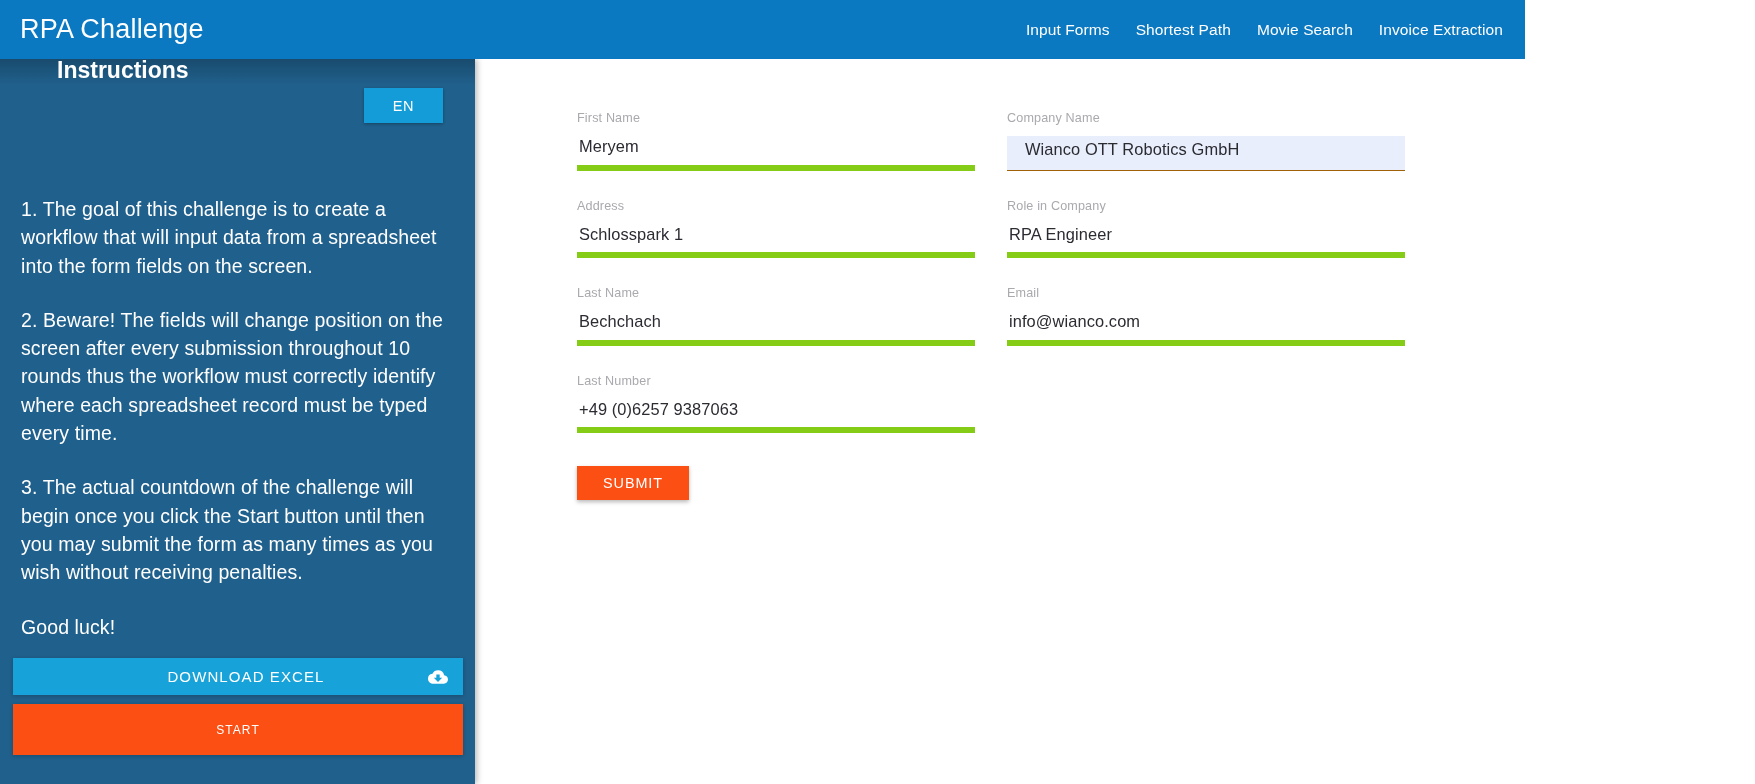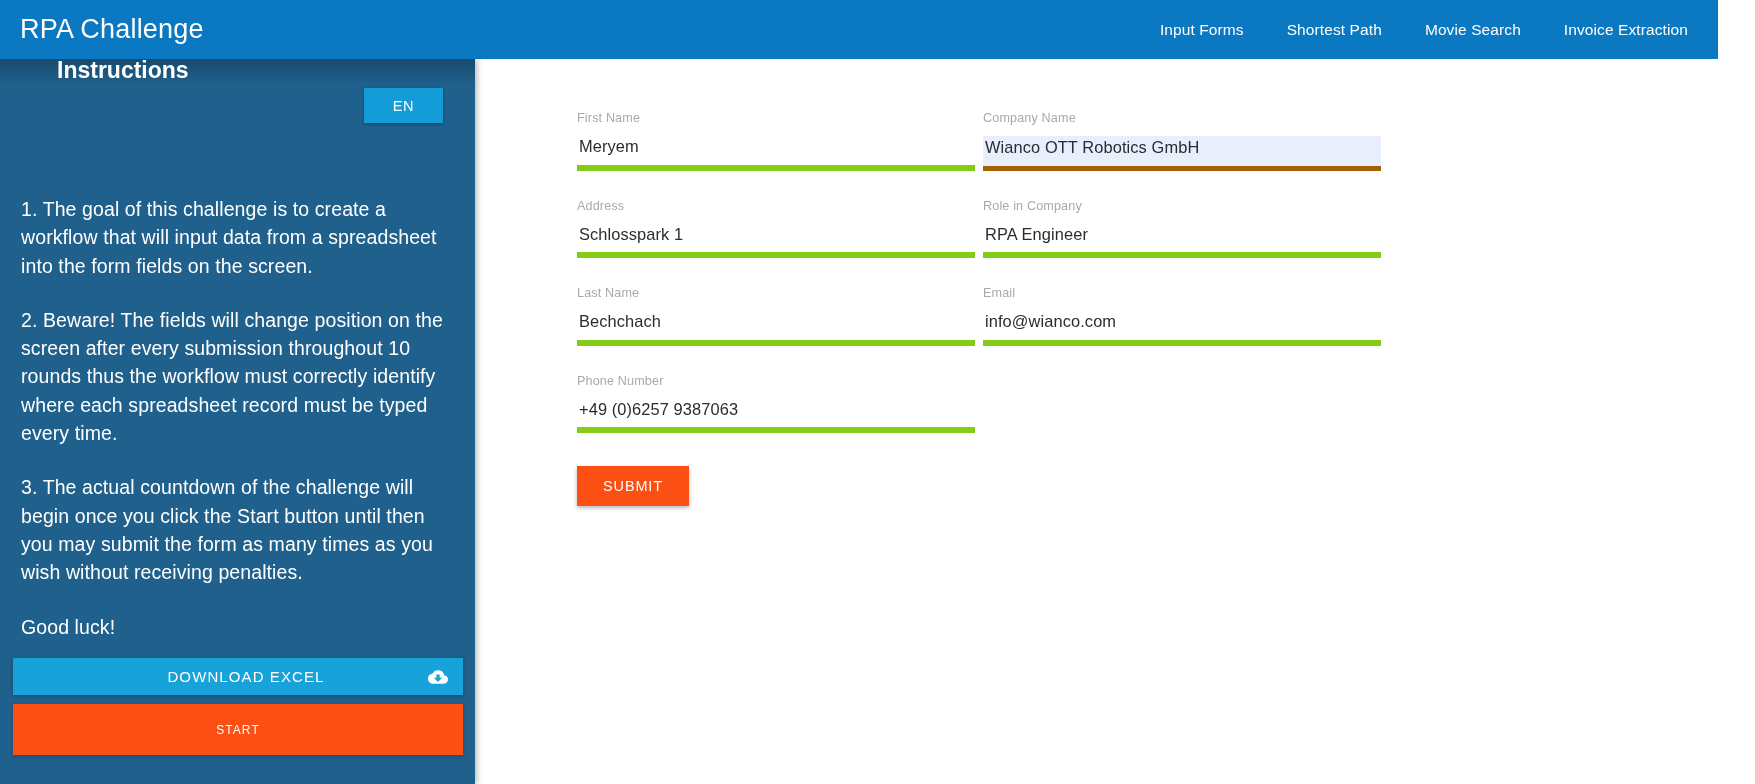--- a/index.html
+++ b/index.html
@@ -17,42 +17,42 @@
     position: relative;
     width: 1755px;
     height: 784px;
     background: #ffffff;
   }
 
   
   .navbar {
     position: absolute;
     top: 0; left: 0;
-    width: 1718px;
+    width: 1525px;
     height: 59px;
     background: #0b79c1;
     display: flex;
     align-items: center;
     justify-content: space-between;
     padding: 0 22px 0 20px;
     z-index: 30;
   }
   .brand {
     color: #ffffff;
     font-size: 27px;
     font-weight: 400;
     letter-spacing: 0.2px;
     line-height: 1;
     white-space: nowrap;
   }
   .navlinks {
     display: flex;
     align-items: flex-start;
-    gap: 43px;
-    margin-right: 8px;
+    gap: 26px;
+    margin-right: 0;
   }
   .navlink {
     color: #ffffff;
     font-size: 15.5px;
     font-weight: 400;
     text-decoration: none;
     white-space: nowrap;
     cursor: pointer;
     letter-spacing: 0.1px;
   }
@@ -203,21 +203,21 @@
     bottom: 0;
     background: #ffffff;
     overflow: hidden;
   }
   .form-grid {
     position: absolute;
     top: 53px;
     left: 102px;
     width: 930px;
     display: flex;
-    gap: 8px;
+    gap: 32px;
   }
   .form-col { width: 398px; }
 
   .field { margin-bottom: 29px; }
   .field-label {
     font-size: 12.6px;
     color: #a9a9ae;
     letter-spacing: 0.15px;
     display: block;
     margin-bottom: 11px;
@@ -231,29 +231,29 @@
     background: transparent;
     font-size: 16.4px;
     color: #2b2b32;
     font-family: "Liberation Sans", sans-serif;
     padding: 0 2px 7px 2px;
     outline: none;
     letter-spacing: 0.1px;
   }
   .field-input.autofilled {
     background: #e8eefb;
-    border-bottom: 5px solid #a16207;
-    padding-left: 2px;
+    border-bottom: 1px solid #a16207;
+    padding-left: 18px;
   }
   .field-input::placeholder { color: #c4c4c9; }
 
   .btn-submit {
     margin-top: 4px;
     width: 112px;
-    height: 40px;
+    height: 34px;
     background: #fb4f14;
     border: none;
     color: #ffffff;
     font-size: 14.4px;
     letter-spacing: 0.9px;
     font-family: "Liberation Sans", sans-serif;
     cursor: pointer;
     box-shadow: 0 2px 4px rgba(0,0,0,0.28);
   }
 </style>
@@ -314,21 +314,21 @@
           <label class="field-label">Address</label>
           <input class="field-input" type="text" value="Schlosspark 1" style="">
         </div>
 
         <div class="field">
           <label class="field-label">Last Name</label>
           <input class="field-input" type="text" value="Bechchach" style="">
         </div>
 
         <div class="field">
-          <label class="field-label">Phone Number</label>
+          <label class="field-label">Last Number</label>
           <input class="field-input" type="text" value="+49 (0)6257 9387063" style="">
         </div>
 
         <button class="btn-submit" type="submit">SUBMIT</button>
       </div>
 
       <div class="form-col">
 
         <div class="field">
           <label class="field-label">Company Name</label>

